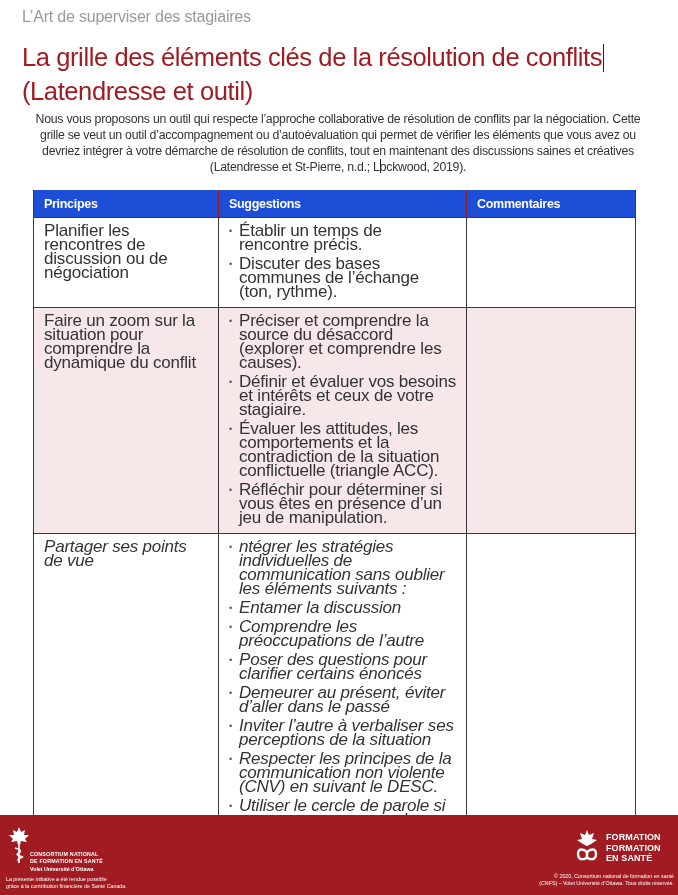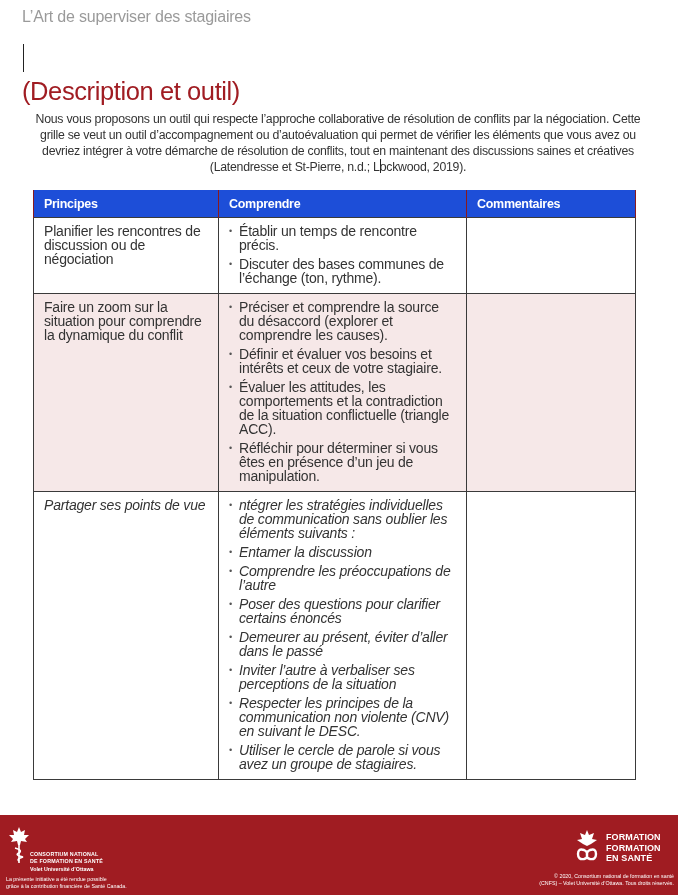--- a/index.html
+++ b/index.html
@@ -38,21 +38,21 @@
     table.grid col.c2 { width: 248px; }
     table.grid col.c3 { width: 169px; }
     table.grid th {
       background: #1d4ed8; color: #ffffff; text-align: left;
       font-size: 12.5px; font-weight: bold; height: 27px; padding: 0 10px;
       border-left: 1px solid #8a1a1e; border-right: 1px solid #8a1a1e;
       letter-spacing: -0.3px;
     }
     table.grid td {
       border: 1px solid #3a3a3a; vertical-align: top;
-      font-size: 14px; line-height: 14px; color: #333;
+      font-size: 17px; line-height: 14px; color: #333;
       padding: 6px 10px 8px 10px; letter-spacing: -0.2px;
     }
     table.grid tr.shaded td { background: #f6e8e8; }
     ul.sugg { margin: 0; padding: 0; list-style: none; }
     ul.sugg li {
       position: relative; padding-left: 10px; margin-bottom: 5px;
     }
     ul.sugg li:last-child { margin-bottom: 0; }
     ul.sugg li::before {
       content: "\2022"; position: absolute; left: 0; top: 0;
@@ -86,38 +86,38 @@
       position: absolute; right: 10px; top: 58px; text-align: right;
       font-size: 5.3px; line-height: 7px;
     }
   </style>
 </head>
 <body>
 
 <div class="running-head">L’Art de superviser des stagiaires</div>
 
 <h1 class="title">
-  <span class="caret"></span><br>
-  <span>(Description et outil)</span>
+  <span>La grille des éléments clés de la résolution de conflits</span><span class="caret"></span><br>
+  <span>(Latendresse et outil)</span>
 </h1>
 
 <p class="intro" style="margin:0;text-align:center;">
   <span>Nous vous proposons un outil qui respecte l’approche collaborative de résolution de conflits par la négociation. Cette grille se veut un outil d’accompagnement ou d’autoévaluation qui permet de vérifier les éléments que vous avez ou devriez intégrer à votre démarche de résolution de conflits, tout en maintenant des discussions saines et créatives (Latendresse et St-Pierre, n.d.; L</span><span class="caret"></span><span>ockwood, 2019).</span>
 </p>
 
 <table class="grid">
   <colgroup>
       <col class="c1">
       <col class="c2">
       <col class="c3">
     </colgroup>
   <thead>
     <tr>
       <th>Principes</th>
-      <th>Comprendre</th>
+      <th>Suggestions</th>
       <th>Commentaires</th>
     </tr>
   </thead>
   <tbody>
     <tr class="r1">
       <td>Planifier les rencontres de discussion ou de négociation</td>
       <td>
         <ul class="sugg">
           <li>Établir un temps de rencontre précis.</li>
           <li>Discuter des bases communes de l’échange (ton, rythme).</li>

